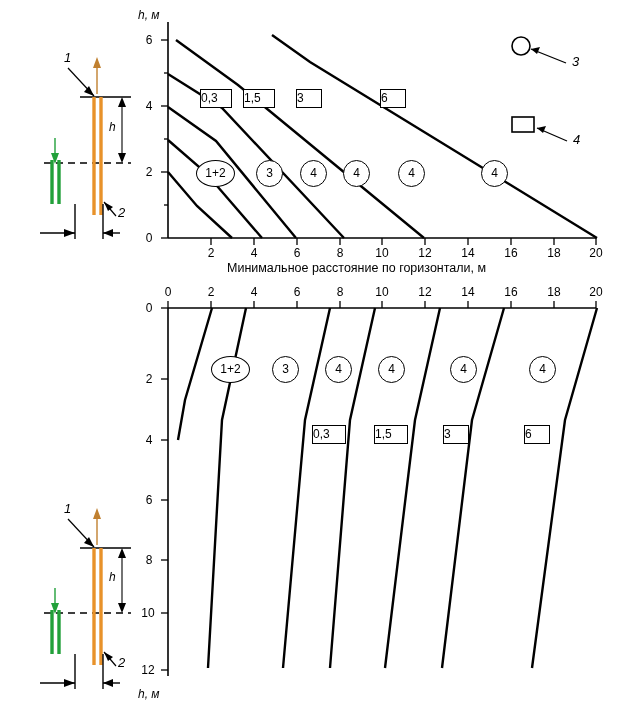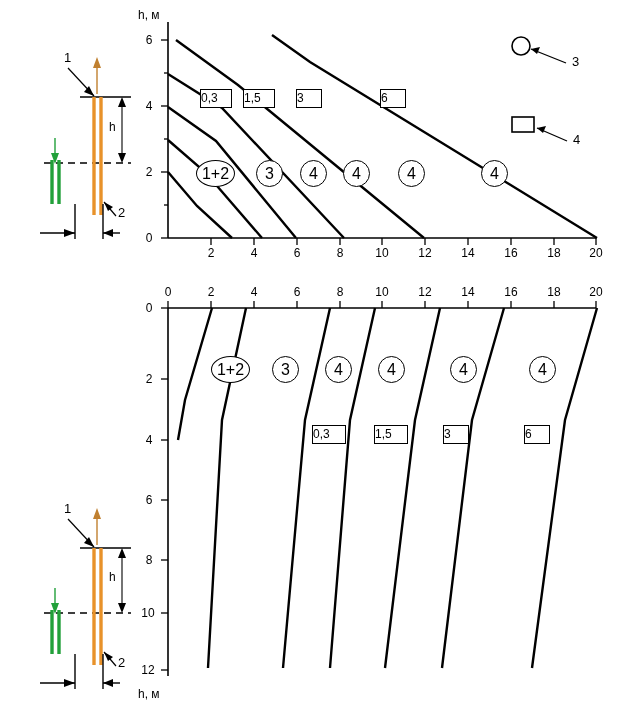--- a/index.html
+++ b/index.html
@@ -26,37 +26,38 @@
     left: 0; top: 0;
     width: 644px;
     height: 711px;
   }
   .lbl {
     position: absolute;
     font-size: 12px;
     white-space: nowrap;
   }
   .lbl.it {
+    font-style: italic;
   }
   .boxlbl {
     position: absolute;
     border: 1.2px solid #000;
     background: #fff;
     font-size: 12px;
     line-height: 17px;
     height: 17px;
     text-align: left;
     white-space: nowrap;
   }
   .circlbl {
     position: absolute;
     border: 1.2px solid #000;
     background: #fff;
     border-radius: 50%;
-    font-size: 16px;
+    font-size: 12px;
     text-align: center;
     white-space: nowrap;
   }
   .tick {
     position: absolute;
     font-size: 12px;
     text-align: center;
     white-space: nowrap;
   }
   .axistitle {
@@ -258,20 +259,21 @@
   <div class="tick" style="left:246px; top:246px; width:16px;">4</div>
   <div class="tick" style="left:289px; top:246px; width:16px;">6</div>
   <div class="tick" style="left:332px; top:246px; width:16px;">8</div>
   <div class="tick" style="left:372px; top:246px; width:20px;">10</div>
   <div class="tick" style="left:415px; top:246px; width:20px;">12</div>
   <div class="tick" style="left:458px; top:246px; width:20px;">14</div>
   <div class="tick" style="left:501px; top:246px; width:20px;">16</div>
   <div class="tick" style="left:544px; top:246px; width:20px;">18</div>
   <div class="tick" style="left:586px; top:246px; width:20px;">20</div>
 
+  <div class="axistitle" style="left:227px; top:261px;">Минимальное расстояние по горизонтали, м</div>
 
   <div class="tick" style="left:160px; top:285px; width:16px;">0</div>
   <div class="tick" style="left:203px; top:285px; width:16px;">2</div>
   <div class="tick" style="left:246px; top:285px; width:16px;">4</div>
   <div class="tick" style="left:289px; top:285px; width:16px;">6</div>
   <div class="tick" style="left:332px; top:285px; width:16px;">8</div>
   <div class="tick" style="left:372px; top:285px; width:20px;">10</div>
   <div class="tick" style="left:415px; top:285px; width:20px;">12</div>
   <div class="tick" style="left:458px; top:285px; width:20px;">14</div>
   <div class="tick" style="left:501px; top:285px; width:20px;">16</div>

